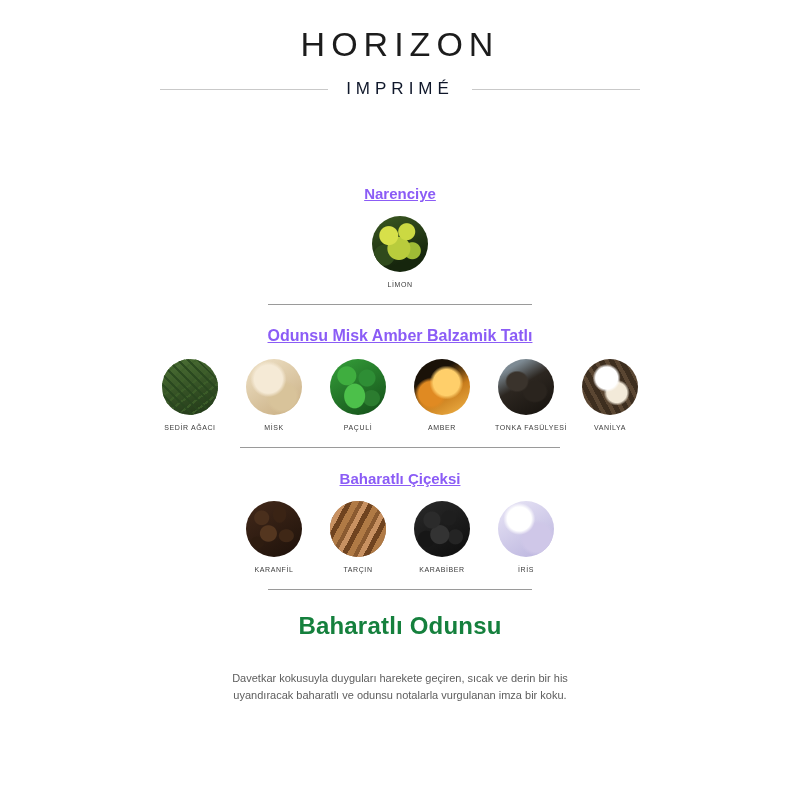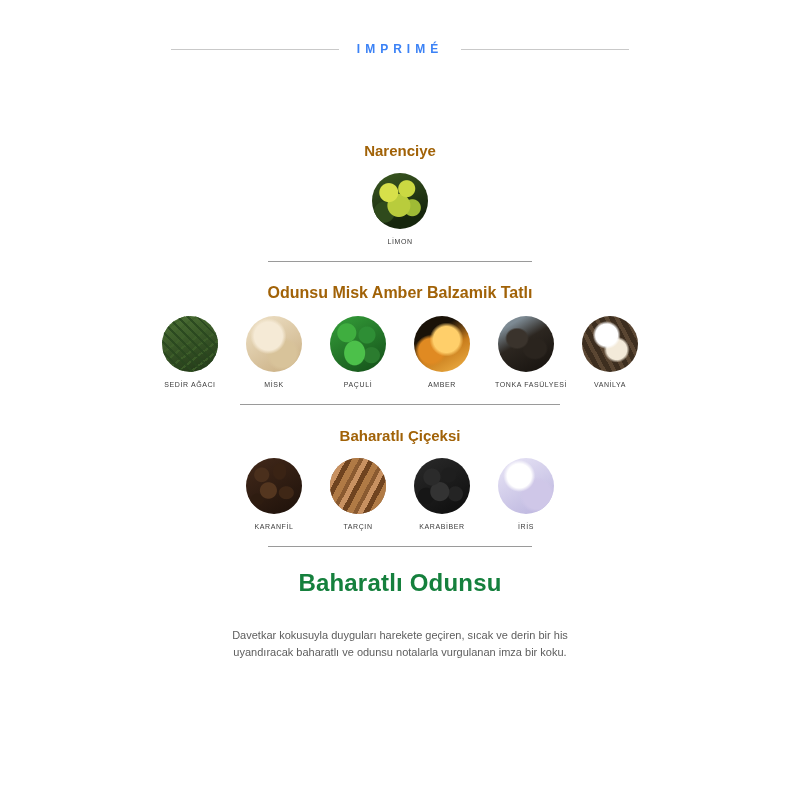--- a/index.html
+++ b/index.html
@@ -40,40 +40,41 @@
     align-items: center;
     justify-content: center;
     margin-top: 16px;
   }
   .brand-rule {
     height: 1px;
     background: #c9c9c9;
     width: 168px;
   }
   .brand-sub {
-    font-size: 12px;
+    font-size: 17px;
     letter-spacing: 5px;
-    color: #3b82f6;
-    font-weight: 700;
+    color: #0f172a;
+    font-weight: 400;
     padding: 0 18px;
     white-space: nowrap;
   }
 
   
   .groups {
     margin-top: 86px;
   }
   .group {
     text-align: center;
   }
   .group-title {
     font-size: 15px;
     font-weight: 700;
-    color: #a16207;
+    color: #8b5cf6;
     margin-bottom: 14px;
+    text-decoration: underline;
   }
   .group-title.lg {
     font-size: 16px;
   }
   .notes {
     display: flex;
     justify-content: center;
     align-items: flex-start;
     gap: 22px;
   }
@@ -216,20 +217,21 @@
       radial-gradient(circle at 62% 60%, #f3ead9 0 10px, transparent 13px),
       repeating-linear-gradient(62deg, #5a4632 0 4px, #3d2e1f 4px 9px);
   }
 </style>
 </head>
 <body>
 
 <div class="page">
 
   <div class="brand">
+    <div class="brand-title">HORIZON</div>
     <div class="brand-sub-row">
       <div class="brand-rule"></div>
       <div class="brand-sub">IMPRIMÉ</div>
       <div class="brand-rule"></div>
     </div>
   </div>
 
   <div class="groups">
 
     <div class="group">

